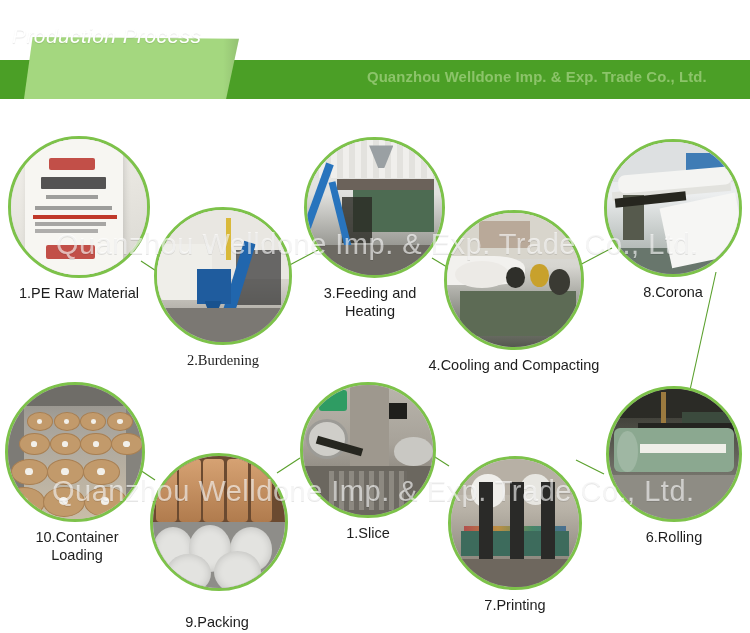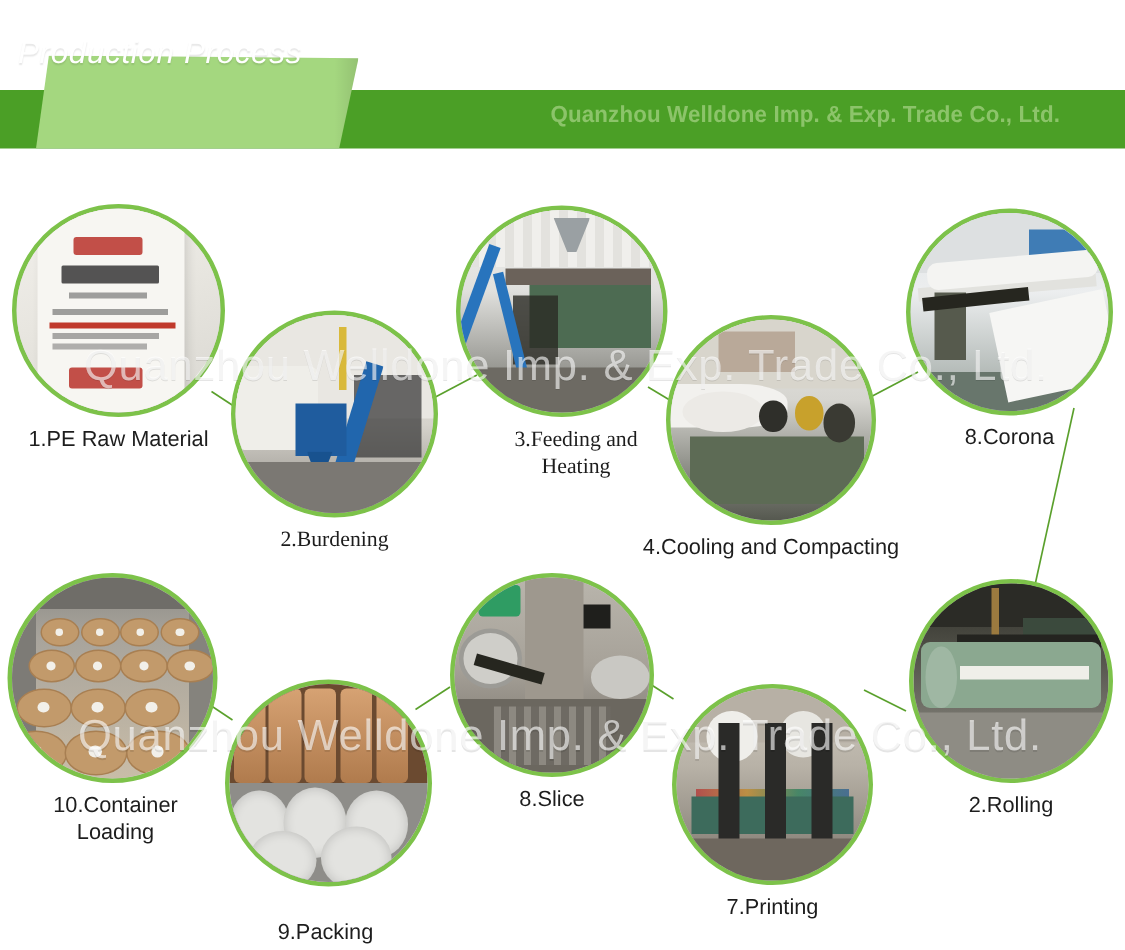--- a/index.html
+++ b/index.html
@@ -251,21 +251,21 @@
         <div class="roof"></div>
           <div class="funnel"></div>
           <div class="barrel"></div>
         <div class="body"></div>
           <div class="dark"></div>
           <div class="blue1"></div>
         <div class="blue2"></div>
           <div class="floor"></div>
       </div>
     </div>
-    <div class="caption" style="left:14px;top:147px;width:132px;font-family:Liberation Serif, serif;">3.Feeding and
+    <div class="caption" style="left:0;top:147px;width:132px;">3.Feeding and
 Heating</div>
   </div>
 
   <div class="node" style="left:444px;top:210px;">
     <div class="photo" style="width:140px;height:140px;">
       <div class="art art-cool">
         <div class="bg"></div>
           <div class="panel"></div>
           <div class="web"></div>
         <div class="roller"></div>
@@ -300,21 +300,21 @@
         <div class="ceil"></div>
           <div class="beam"></div>
           <div class="mach2"></div>
         <div class="dark"></div>
           <div class="mgreen"></div>
           <div class="white"></div>
         <div class="drum"></div>
           <div class="floor"></div>
       </div>
     </div>
-    <div class="caption" style="left:8px;top:142px;width:120px;">2.Rolling</div>
+    <div class="caption" style="left:8px;top:142px;width:120px;">6.Rolling</div>
   </div>
 
   <div class="node" style="left:448px;top:456px;">
     <div class="photo" style="width:134px;height:134px;">
       <div class="art art-print">
         <div class="back"></div>
           <div class="roll1"></div>
           <div class="roll2"></div>
         <div class="colorstrip"></div>
           <div class="inkbed"></div>
@@ -333,21 +333,21 @@
         <div class="wall"></div>
           <div class="greenbox"></div>
           <div class="panel"></div>
         <div class="floor"></div>
           <div class="grate"></div>
         <div class="rollbig"></div>
           <div class="rollr"></div>
           <div class="arm"></div>
       </div>
     </div>
-    <div class="caption" style="left:7px;top:142px;width:122px;">8.Slice</div>
+    <div class="caption" style="left:7px;top:142px;width:122px;">1.Slice</div>
   </div>
 
   <div class="node" style="left:150px;top:453px;">
     <div class="photo" style="width:138px;height:138px;">
       <div class="art art-pack">
         <div class="topzone"></div>
         <div class="kraft" style="left:2%;width:16%;"></div>
         <div class="kraft" style="left:20%;width:16%;"></div>
         <div class="kraft" style="left:38%;width:16%;"></div>
         <div class="kraft" style="left:56%;width:16%;"></div>

